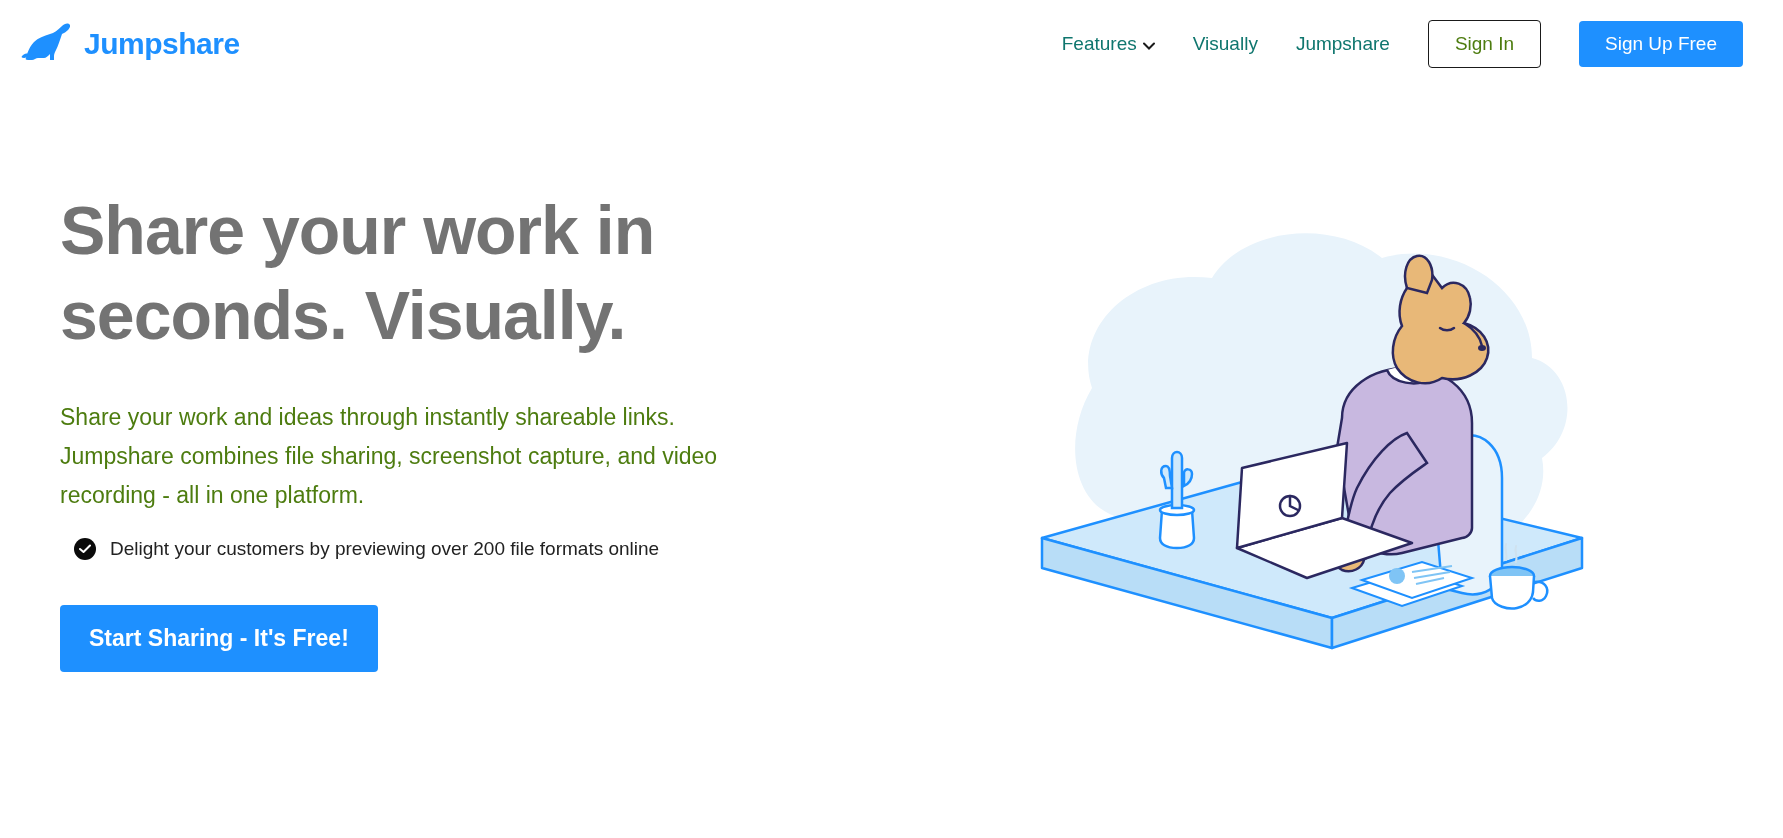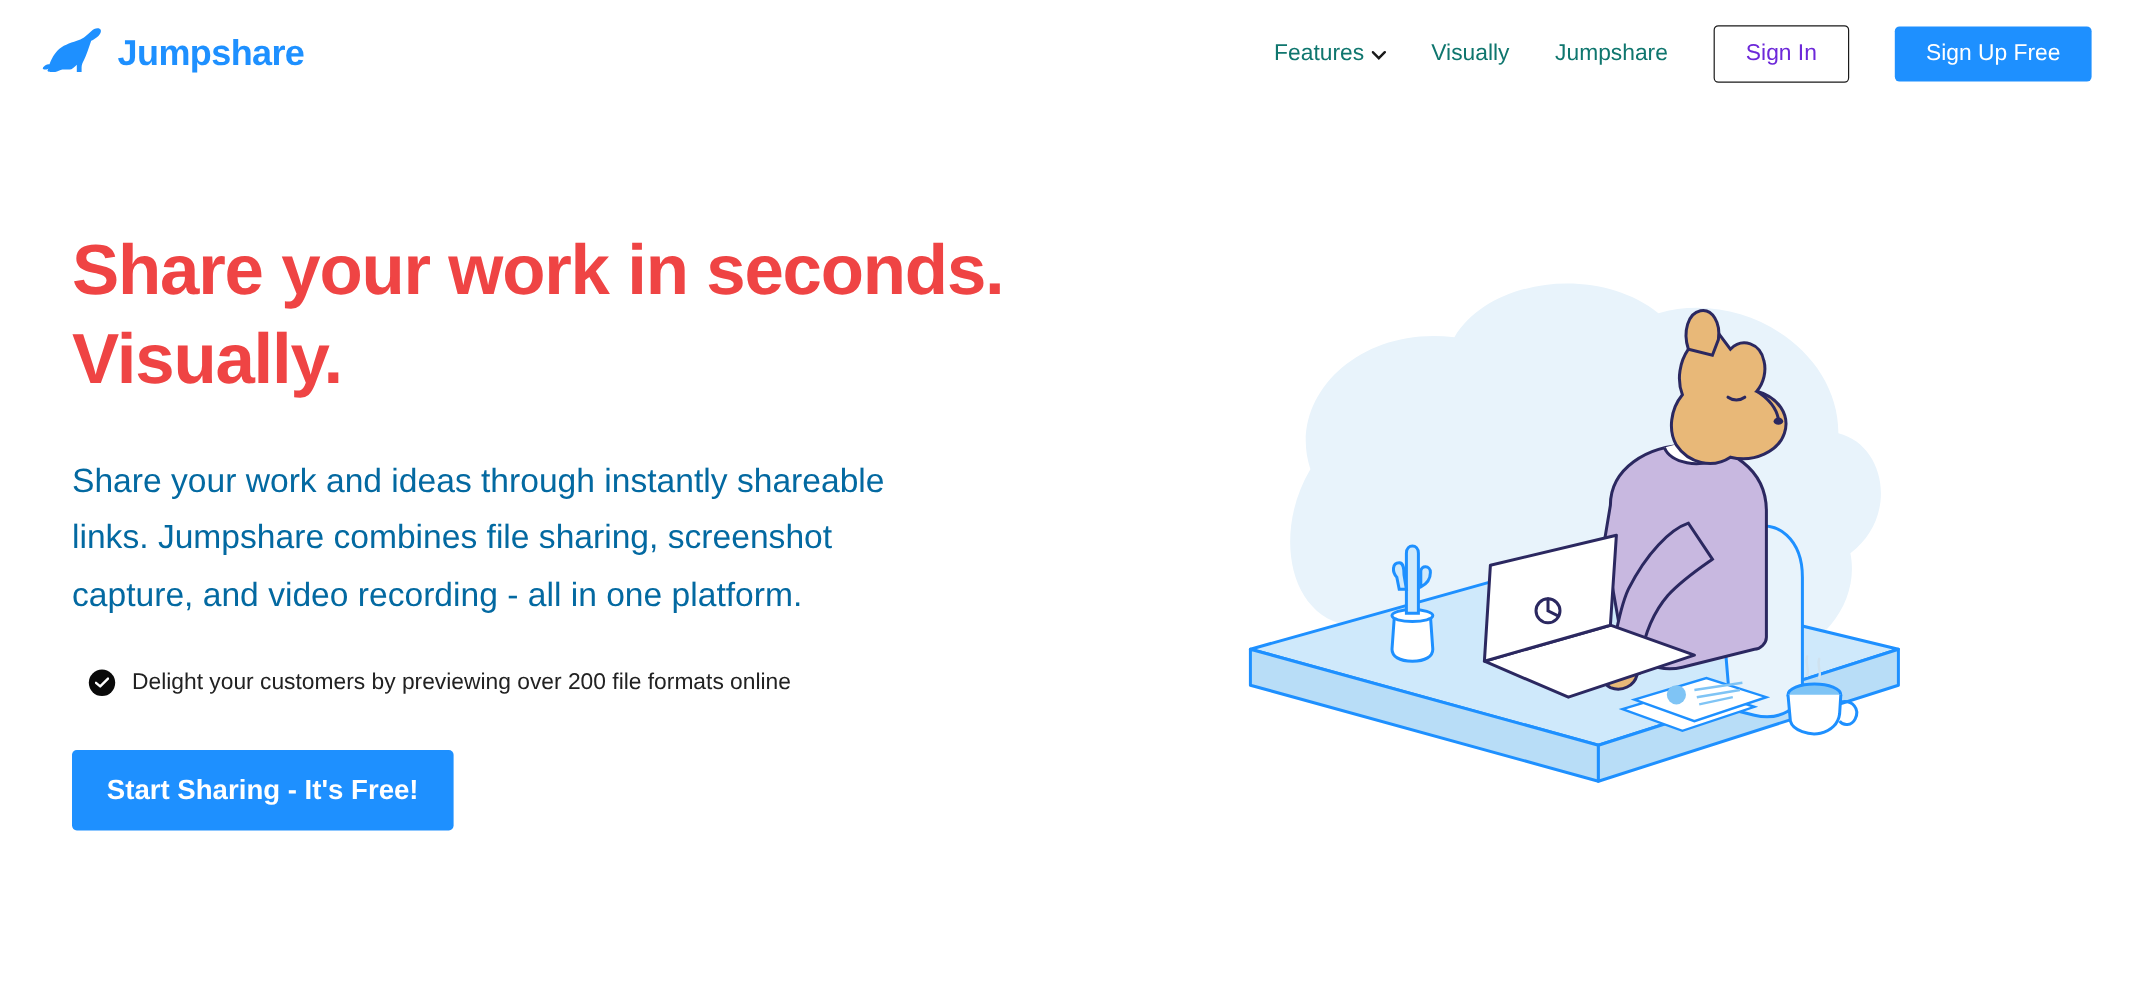--- a/index.html
+++ b/index.html
@@ -8,21 +8,21 @@
     background: #fff;
     color: #1a1a1a;
     width: 1783px;
     height: 838px;
     overflow: hidden;
   }
   .header {
     display: flex;
     align-items: center;
     justify-content: space-between;
-    padding: 20px 40px 20px 34px;
+    padding: 20px 40px 20px 20px;
     gap: 36px;
   }
   .logo {
     display: flex;
     align-items: center;
     gap: 10px;
     cursor: pointer;
   }
   .logo-text {
     font-size: 30px;
@@ -51,47 +51,47 @@
     padding: 12px 26px;
     font-size: 19px;
     font-weight: 500;
     border-radius: 4px;
     cursor: pointer;
     border: none;
   }
   .btn-outline {
     background: #fff;
     border: 1.5px solid #1a1a1a;
-    color: #6d28d9;
+    color: #4d7c0f;
   }
   .btn-primary {
     background: #1e90ff;
     color: #fff;
   }
   .hero {
     display: flex;
     padding: 100px 60px 0 60px;
     gap: 40px;
   }
   .hero-left {
     flex: 0 0 800px;
   }
   .hero-title {
-    font-size: 59px;
+    font-size: 68px;
     font-weight: 800;
     line-height: 1.25;
     letter-spacing: -1px;
-    color: #ef4444;
+    color: #737373;
     margin-bottom: 40px;
   }
   .hero-subtitle {
-    font-size: 28px;
+    font-size: 23px;
     line-height: 1.7;
-    color: #0369a1;
-    margin-bottom: 39px;
+    color: #4d7c0f;
+    margin-bottom: 23px;
     max-width: 720px;
   }
   .hero-note {
     display: flex;
     align-items: center;
     gap: 14px;
     font-size: 19px;
     color: #222;
     margin-bottom: 45px;
     padding-left: 14px;

